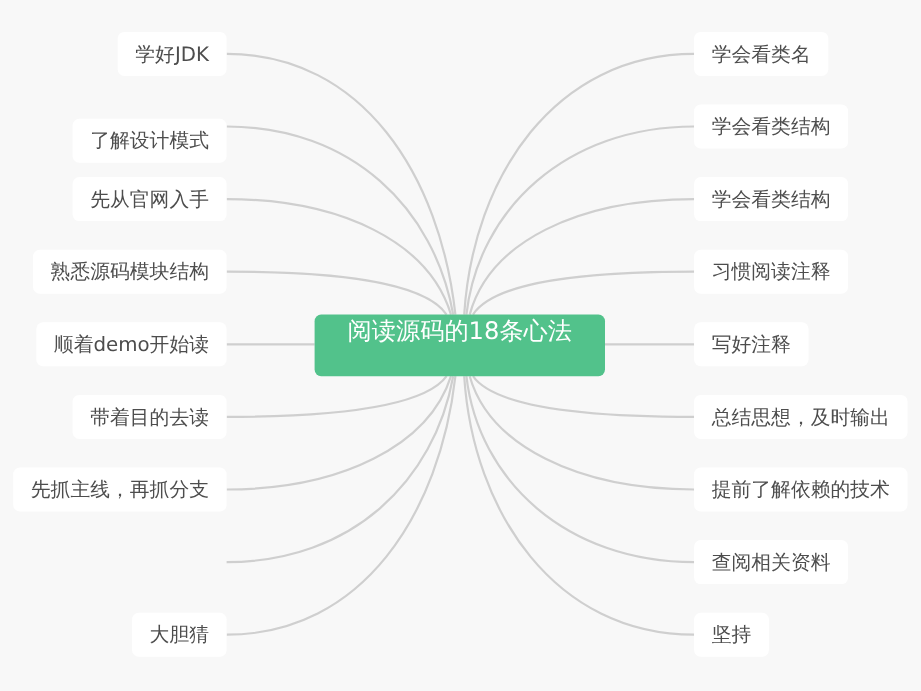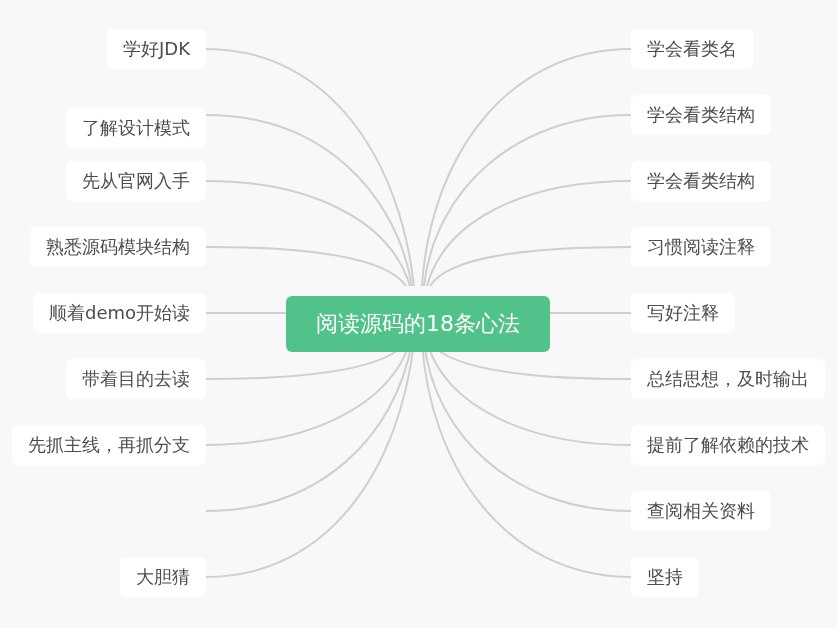--- a/index.html
+++ b/index.html
@@ -29,29 +29,29 @@
       height: 628px;
     }
     svg.links path {
       fill: none;
       stroke: #cfcfcf;
       stroke-width: 2;
     }
     .center-node {
       position: absolute;
       left: 286px;
-      top: 296px;
+      top: 286px;
       width: 264px;
       height: 56px;
       background: #52c28b;
       border-radius: 6px;
       color: #ffffff;
       font-size: 22px;
       display: flex;
-      align-items: center;
+      align-items: flex-start;
       justify-content: center;
       white-space: nowrap;
       z-index: 2;
     }
     .node {
       position: absolute;
       height: 40px;
       background: #ffffff;
       border-radius: 6px;
       color: #4d4d4d;

